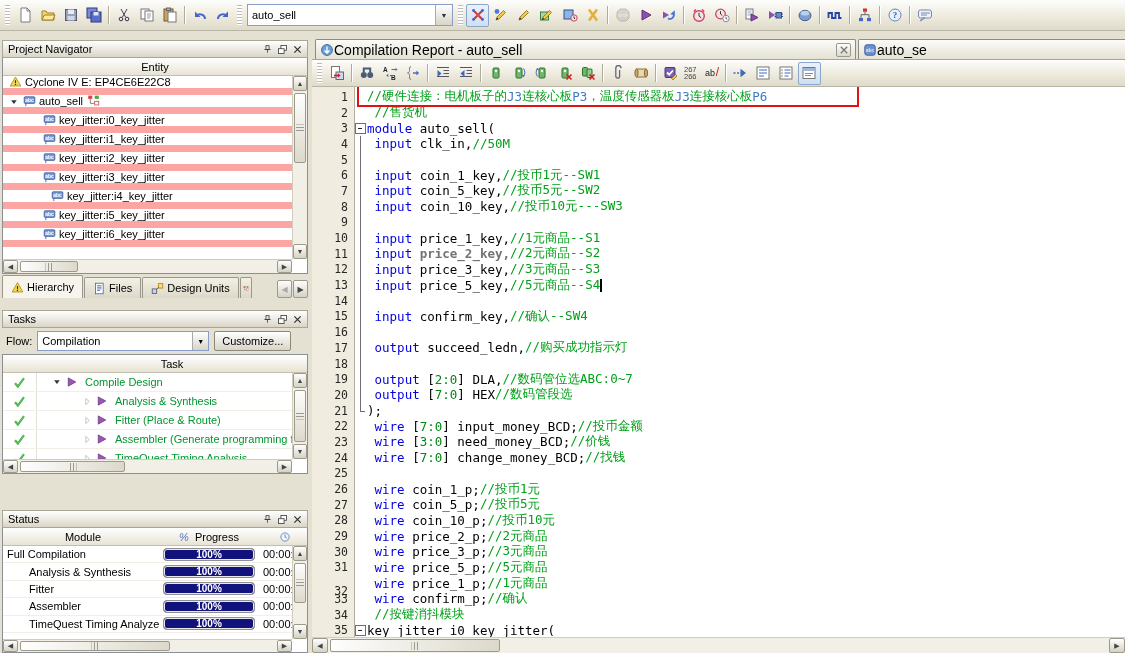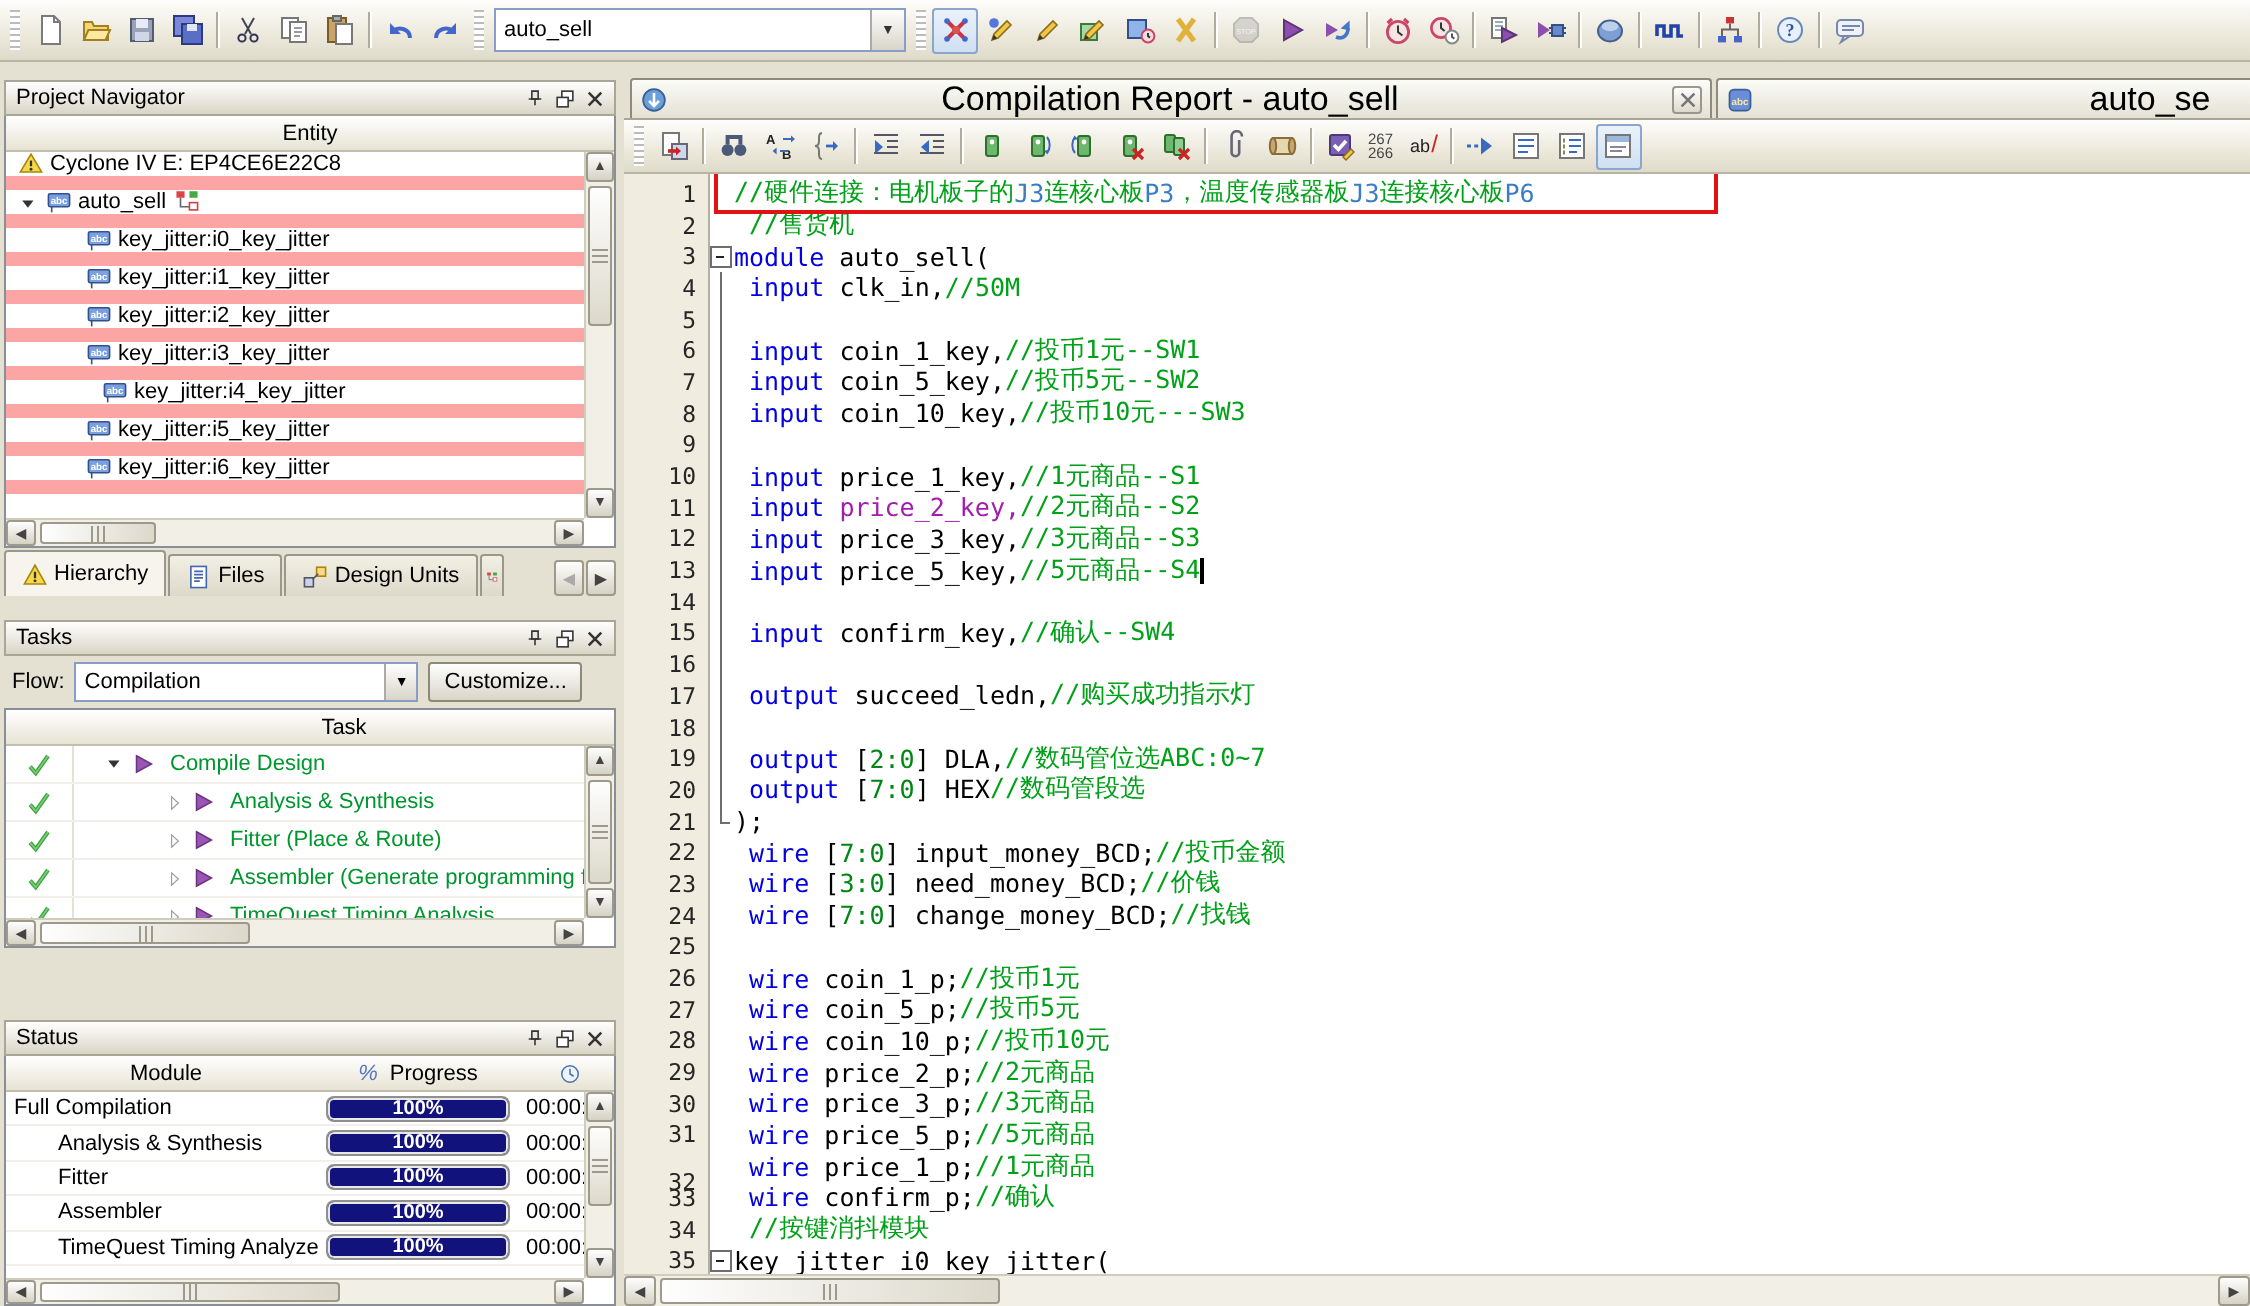--- a/index.html
+++ b/index.html
@@ -66,21 +66,21 @@
   .scol-m{width:156px;flex:none;padding-left:4px;white-space:nowrap;overflow:hidden;}
   .scol-p{width:100px;flex:none;display:flex;justify-content:center;}
   .scol-t{flex:1;padding-left:4px;white-space:nowrap;overflow:hidden;}
   .pbar{width:92px;height:13px;border:1px solid #8f8f8f;border-radius:4px;background:#12127c;box-shadow:0 0 0 1px #e8e8e8 inset;display:flex;align-items:center;justify-content:center;color:#fff;font-weight:bold;font-size:10px;}
   .shead{height:18px;display:flex;align-items:center;background:linear-gradient(#ffffff,#e7e3d4);border-bottom:1px solid #c2bfae;}
   .shead .hc{display:flex;align-items:center;justify-content:center;}
   
   .editor{position:absolute;left:312px;top:38px;right:0;bottom:0;background:#e4e1d3;}
   .tabbar{position:absolute;left:0;top:0;right:0;height:22px;overflow:hidden;border-bottom:1px solid #a9a698;}
   .etab{position:absolute;top:1px;height:21px;display:flex;align-items:center;background:linear-gradient(#fbfbf8,#e3e0d2);border:1px solid #8e8b7e;border-bottom:none;border-radius:2px 2px 0 0;padding:0 4px;}
-  .etab .etitle{flex:1;text-align:center;font-size:17px;}
+  .etab .etitle{flex:1;text-align:left;font-size:14px;}
   .etab svg{width:14px;height:14px;}
   .tclose{width:15px;height:14px;border:1px solid #9a978c;background:linear-gradient(#fefefe,#ddd9ca);display:flex;align-items:center;justify-content:center;border-radius:2px;}
   .tclose svg{width:8px;height:8px;}
   .tb-ed{left:0;top:22px;width:100%;height:27px;padding-left:2px;}
   .code{position:absolute;left:0;top:49px;right:0;bottom:16px;background:#fff;overflow:hidden;font-family:"DejaVu Sans Mono","Liberation Mono",monospace;font-size:12.5px;}
   .gutterbg{position:absolute;left:0;top:0;bottom:0;width:43px;background:#f0ede0;border-right:1px solid #b4b1a0;}
   .codelines{position:absolute;left:0;top:2px;right:0;}
   .cline{height:15.7px;display:flex;align-items:center;white-space:pre;}
   .lnum{width:43px;flex:none;text-align:right;padding-right:7px;font-size:11.5px;}
   .fold{width:12px;flex:none;position:relative;height:100%;}
@@ -909,21 +909,21 @@
           <div class="cline"><span class="lnum" style="color: rgb(38, 38, 38);">1</span><span class="fold"></span><span style="color: rgb(0, 160, 24);">//硬件连接：电机板子的</span><span style="color: rgb(59, 125, 196);">J3</span><span style="color: rgb(0, 160, 24);">连核心板</span><span style="color: rgb(59, 125, 196);">P3</span><span style="color: rgb(0, 160, 24);">，温度传感器板</span><span style="color: rgb(59, 125, 196);">J3</span><span style="color: rgb(0, 160, 24);">连接核心板</span><span style="color: rgb(59, 125, 196);">P6</span></div>
           <div class="cline"><span class="lnum" style="color: rgb(38, 38, 38);">2</span><span class="fold"></span><span style="color: rgb(0, 0, 0);"> </span><span style="color: rgb(0, 160, 24);">//售货机</span></div>
           <div class="cline"><span class="lnum" style="color: rgb(38, 38, 38);">3</span><span class="fold f-box"></span><span style="color: rgb(2, 2, 224);">module</span><span style="color: rgb(0, 0, 0);"> auto_sell(</span></div>
           <div class="cline"><span class="lnum" style="color: rgb(38, 38, 38);">4</span><span class="fold f-line"></span><span style="color: rgb(0, 0, 0);"> </span><span style="color: rgb(2, 2, 224);">input</span><span style="color: rgb(0, 0, 0);"> clk_in,</span><span style="color: rgb(0, 160, 24);">//50M</span></div>
           <div class="cline"><span class="lnum" style="color: rgb(38, 38, 38);">5</span><span class="fold f-line"></span></div>
           <div class="cline"><span class="lnum" style="color: rgb(38, 38, 38);">6</span><span class="fold f-line"></span><span style="color: rgb(0, 0, 0);"> </span><span style="color: rgb(2, 2, 224);">input</span><span style="color: rgb(0, 0, 0);"> coin_1_key,</span><span style="color: rgb(0, 160, 24);">//投币1元--SW1</span></div>
           <div class="cline"><span class="lnum" style="color: rgb(38, 38, 38);">7</span><span class="fold f-line"></span><span style="color: rgb(0, 0, 0);"> </span><span style="color: rgb(2, 2, 224);">input</span><span style="color: rgb(0, 0, 0);"> coin_5_key,</span><span style="color: rgb(0, 160, 24);">//投币5元--SW2</span></div>
           <div class="cline"><span class="lnum" style="color: rgb(38, 38, 38);">8</span><span class="fold f-line"></span><span style="color: rgb(0, 0, 0);"> </span><span style="color: rgb(2, 2, 224);">input</span><span style="color: rgb(0, 0, 0);"> coin_10_key,</span><span style="color: rgb(0, 160, 24);">//投币10元---SW3</span></div>
           <div class="cline"><span class="lnum" style="color: rgb(38, 38, 38);">9</span><span class="fold f-line"></span></div>
           <div class="cline"><span class="lnum" style="color: rgb(38, 38, 38);">10</span><span class="fold f-line"></span><span style="color: rgb(0, 0, 0);"> </span><span style="color: rgb(2, 2, 224);">input</span><span style="color: rgb(0, 0, 0);"> price_1_key,</span><span style="color: rgb(0, 160, 24);">//1元商品--S1</span></div>
-          <div class="cline"><span class="lnum" style="color: rgb(38, 38, 38);">11</span><span class="fold f-line"></span><span style="color: rgb(0, 0, 0);"> </span><span style="color: rgb(2, 2, 224);">input</span><span style="color: #a21caf;"> price_2_key,</span><span style="color: rgb(0, 160, 24);">//2元商品--S2</span></div>
+          <div class="cline"><span class="lnum" style="color: rgb(38, 38, 38);">11</span><span class="fold f-line"></span><span style="color: rgb(0, 0, 0);"> </span><span style="color: rgb(2, 2, 224);">input</span><span style="color: #737373; font-weight: bold;"> price_2_key,</span><span style="color: rgb(0, 160, 24);">//2元商品--S2</span></div>
           <div class="cline"><span class="lnum" style="color: rgb(38, 38, 38);">12</span><span class="fold f-line"></span><span style="color: rgb(0, 0, 0);"> </span><span style="color: rgb(2, 2, 224);">input</span><span style="color: rgb(0, 0, 0);"> price_3_key,</span><span style="color: rgb(0, 160, 24);">//3元商品--S3</span></div>
           <div class="cline"><span class="lnum" style="color: rgb(38, 38, 38);">13</span><span class="fold f-line"></span><span style="color: rgb(0, 0, 0);"> </span><span style="color: rgb(2, 2, 224);">input</span><span style="color: rgb(0, 0, 0);"> price_5_key,</span><span style="color: rgb(0, 160, 24);">//5元商品--S4</span><span class="caret"></span></div>
           <div class="cline"><span class="lnum" style="color: rgb(38, 38, 38);">14</span><span class="fold f-line"></span></div>
           <div class="cline"><span class="lnum" style="color: rgb(38, 38, 38);">15</span><span class="fold f-line"></span><span style="color: rgb(0, 0, 0);"> </span><span style="color: rgb(2, 2, 224);">input</span><span style="color: rgb(0, 0, 0);"> confirm_key,</span><span style="color: rgb(0, 160, 24);">//确认--SW4</span></div>
           <div class="cline"><span class="lnum" style="color: rgb(38, 38, 38);">16</span><span class="fold f-line"></span></div>
           <div class="cline"><span class="lnum" style="color: rgb(38, 38, 38);">17</span><span class="fold f-line"></span><span style="color: rgb(0, 0, 0);"> </span><span style="color: rgb(2, 2, 224);">output</span><span style="color: rgb(0, 0, 0);"> succeed_ledn,</span><span style="color: rgb(0, 160, 24);">//购买成功指示灯</span></div>
           <div class="cline"><span class="lnum" style="color: rgb(38, 38, 38);">18</span><span class="fold f-line"></span></div>
           <div class="cline"><span class="lnum" style="color: rgb(38, 38, 38);">19</span><span class="fold f-line"></span><span style="color: rgb(0, 0, 0);"> </span><span style="color: rgb(2, 2, 224);">output</span><span style="color: rgb(0, 0, 0);"> [</span><span style="color: rgb(0, 134, 20);">2:0</span><span style="color: rgb(0, 0, 0);">] DLA,</span><span style="color: rgb(0, 160, 24);">//数码管位选ABC:0~7</span></div>
           <div class="cline"><span class="lnum" style="color: rgb(38, 38, 38);">20</span><span class="fold f-line"></span><span style="color: rgb(0, 0, 0);"> </span><span style="color: rgb(2, 2, 224);">output</span><span style="color: rgb(0, 0, 0);"> [</span><span style="color: rgb(0, 134, 20);">7:0</span><span style="color: rgb(0, 0, 0);">] HEX</span><span style="color: rgb(0, 160, 24);">//数码管段选</span></div>
           <div class="cline"><span class="lnum" style="color: rgb(38, 38, 38);">21</span><span class="fold f-end"></span><span style="color: rgb(0, 0, 0);">);</span></div>

